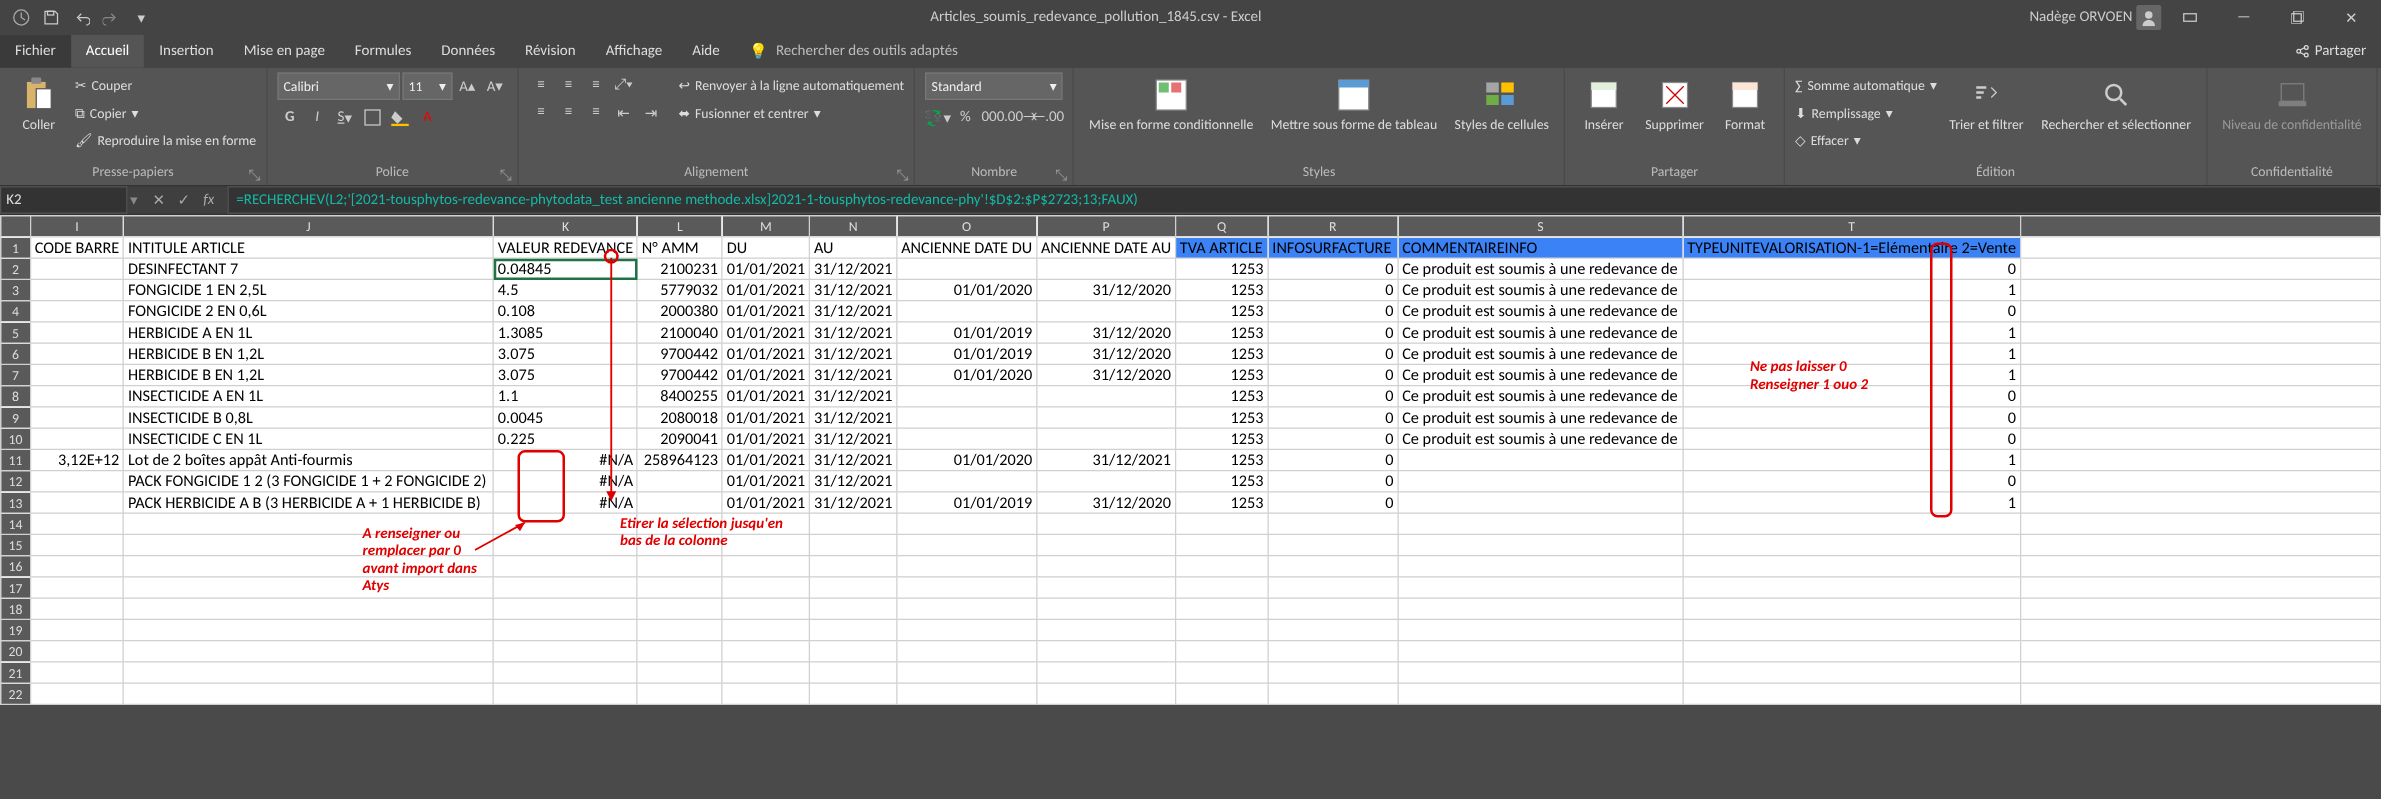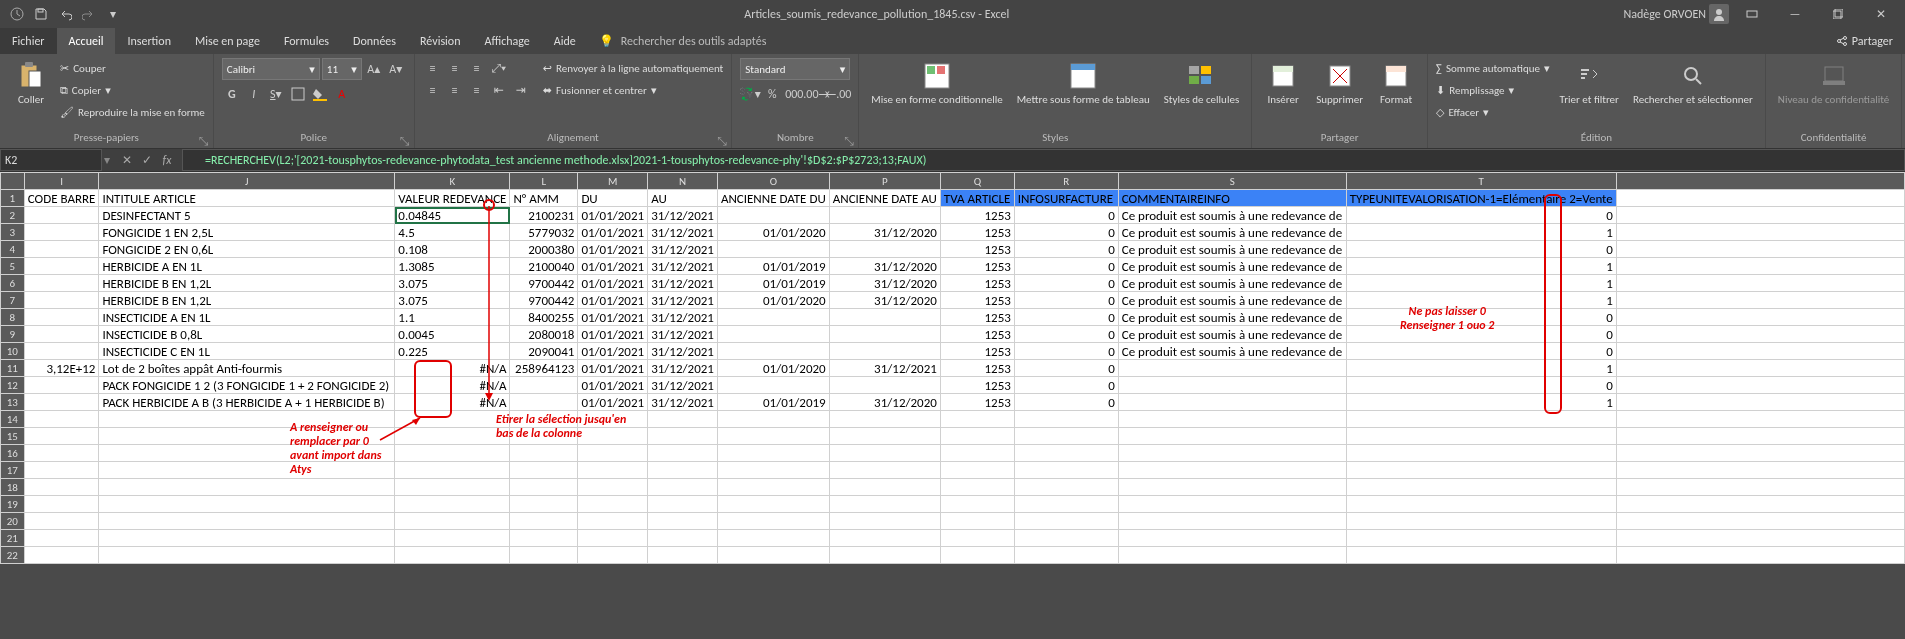--- a/index.html
+++ b/index.html
@@ -26,21 +26,21 @@
 .bigbtn .txt{font-size:11px;color:#ddd;text-align:center;line-height:12px}
 .stack{display:flex;flex-direction:column;gap:2px}
 .stack .row{display:flex;align-items:center;gap:4px;height:20px;color:#ddd;font-size:11px;cursor:pointer;white-space:nowrap}
 .combo{height:20px;background:#666;border:1px solid #777;color:#eee;font-size:11px;display:flex;align-items:center;padding:0 4px;gap:4px;min-width:60px}
 .square{width:20px;height:20px;display:flex;align-items:center;justify-content:center;color:#ccc;cursor:pointer}
 .formulabar{height:22px;background:#3f3f3f;display:flex;align-items:center;border-bottom:1px solid #333}
 .namebox{width:92px;height:20px;background:#333;border:1px solid #555;color:#ddd;padding:0 4px;font-size:12px;display:flex;align-items:center}
 .fb-btns{display:flex;align-items:center;gap:2px;padding:0 6px}
 .fb-btns span{width:18px;height:18px;display:flex;align-items:center;justify-content:center;color:#aaa}
 .fx{font-style:italic;color:#aaa}
-.formula-input{flex:1;height:20px;background:#333;border:1px solid #555;color:#86efac;padding:0 22px;font-size:12px;display:flex;align-items:center}
+.formula-input{flex:1;height:20px;background:#333;border:1px solid #555;color:#14b8a6;padding:0 6px;font-size:12px;display:flex;align-items:center}
 .sheet{position:relative;background:#4a4a4a;height:calc(639px - 28px - 26px - 94px - 22px);overflow:hidden}
 table.grid{border-collapse:collapse;table-layout:fixed;background:#fff;color:#000;font-family:Calibri,sans-serif;font-size:13px}
 table.grid th,table.grid td{border:1px solid #d0d0d0;height:17px;padding:0 3px;overflow:hidden;white-space:nowrap;box-sizing:border-box;text-overflow:clip}
 th.colhead{background:#5a5a5a;color:#ddd;font-weight:normal;text-align:center;font-size:11px;height:20px;border:1px solid #444}
 th.rowhead{background:#5a5a5a;color:#ddd;font-weight:normal;text-align:center;font-size:11px;width:24px;border:1px solid #444}
 th.corner{background:#5a5a5a;border:1px solid #444;width:24px}
 td.r{text-align:right}
 td.hl{background:#3b82f6}
 td.sel{outline:2px solid #217346;outline-offset:-2px}
 .redbox{position:absolute;border:2px solid #e00000;border-radius:6px;pointer-events:none}
@@ -442,21 +442,21 @@
           <td class="">ANCIENNE DATE AU</td>
           <td class=" hl">TVA ARTICLE</td>
           <td class=" hl">INFOSURFACTURE</td>
           <td class=" hl">COMMENTAIREINFO</td>
           <td class=" hl">TYPEUNITEVALORISATION-1=Elémentaire 2=Vente</td>
           <td></td>
         </tr>
         <tr>
           <th class="rowhead">2</th>
           <td class="r"></td>
-          <td class="">DESINFECTANT 5</td>
+          <td class="">DESINFECTANT 7</td>
           <td class=" sel">0.04845</td>
           <td class="r">2100231</td>
           <td class="">01/01/2021</td>
           <td class="">31/12/2021</td>
           <td class="r"></td>
           <td class="r"></td>
           <td class="r">1253</td>
           <td class="r">0</td>
           <td class="">Ce produit est soumis à une redevance de</td>
           <td class="r">0</td>
@@ -797,15 +797,15 @@
 
 <div style="position:absolute;left:483px;top:27px;width:8px;height:8px;border:2px solid #e00000;border-radius:50%;pointer-events:none"></div>
 <svg class="redarrow" style="left:484px;top:34px" width="10" height="200">
       <path d="M5 0 v190" stroke="#e00000" stroke-width="1.5"></path>
       <path d="M5 195 l-4 -8 h8 z" fill="#e00000"></path>
     </svg>
 <div class="redtext" style="left:496px;top:240px;white-space:pre-line">Etirer la sélection jusqu'en
 bas de la colonne</div>
 
 <div class="redbox" style="left:1544px;top:22px;width:14px;height:216px"></div>
-<div class="redtext" style="left:1400px;top:132px;white-space:pre-line;text-align:center">Ne pas laisser 0
+<div class="redtext" style="left:1400px;top:115px;white-space:pre-line;text-align:left">Ne pas laisser 0
 Renseigner 1 ouo 2</div>
 </div>
 
 </body></html>

